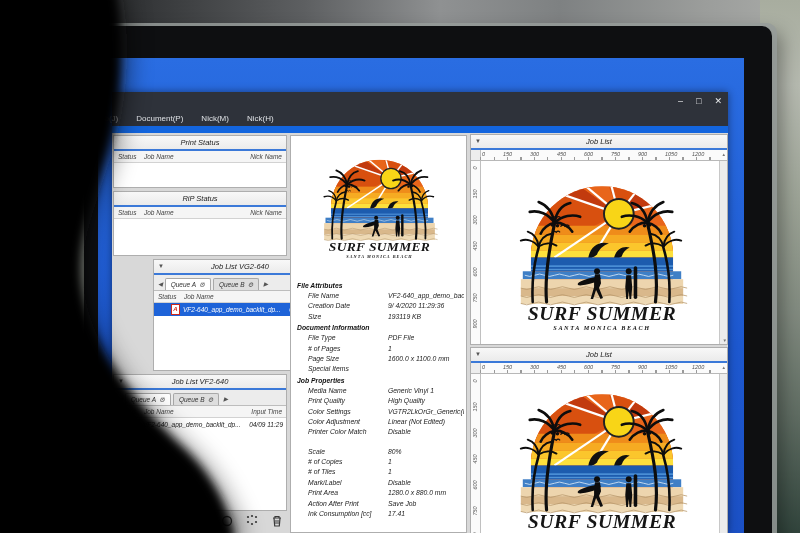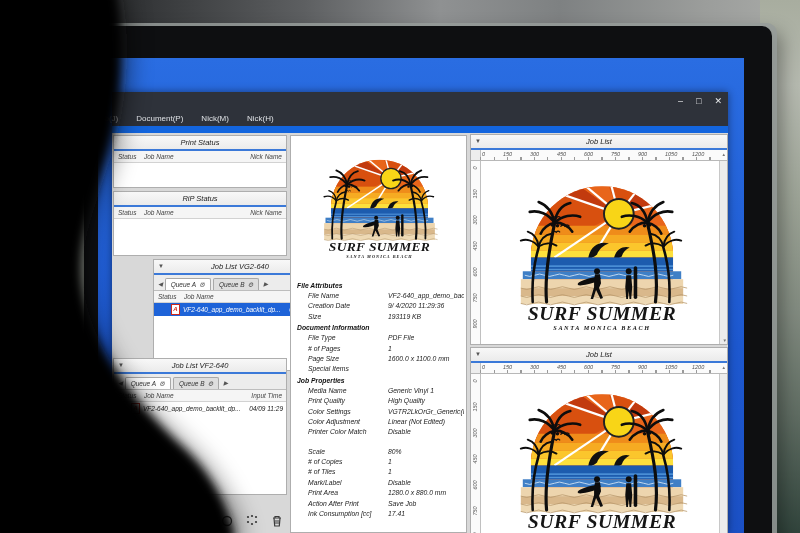--- a/index.html
+++ b/index.html
@@ -272,21 +272,21 @@
             <span class="c-name">Job Name</span>
             <span class="c-right">Input Time</span>
           </div>
           <div class="jrow selected">
             <span class="pdficon">A</span>
             <span class="jname">VF2-640_app_demo_backlit_dp...</span>
             <span class="jtime">04/09 11:29</span>
           </div>
         </div>
 
-        <div class="panel" style="left:1px;top:225px;width:174px;height:137px;">
+        <div class="panel" style="left:1px;top:241px;width:174px;height:137px;">
           <div class="phead">
             <span class="caret">▼</span>
             <span>Job List VF2-640</span>
           </div>
           <div class="tabs">
             <span class="tab-arrow">◀</span>
             <span class="tab active">
               <span>Queue A</span>
               <span class="gear">⚙</span>
             </span>

